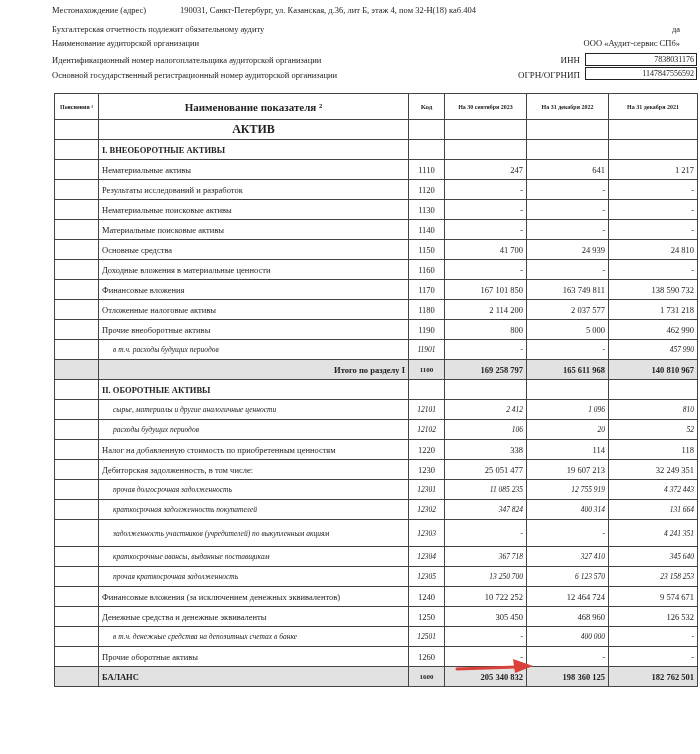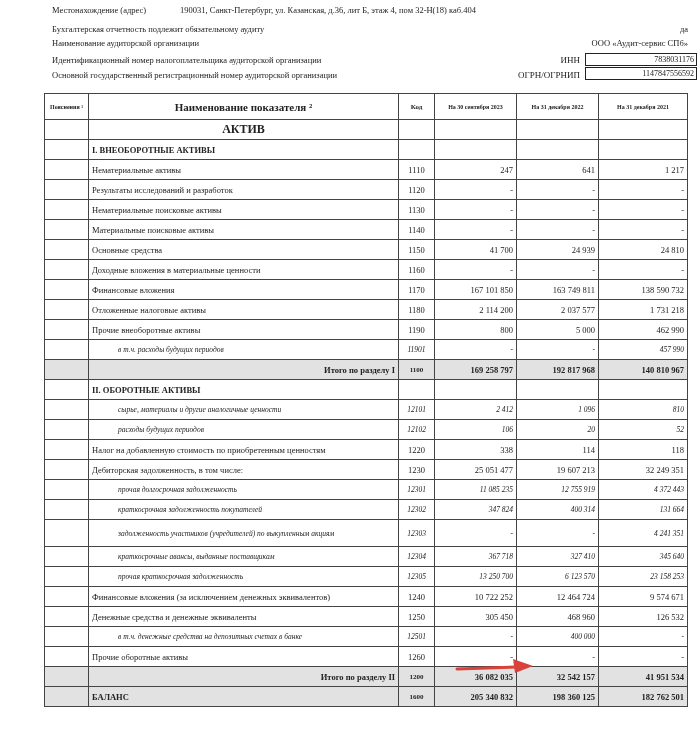--- a/index.html
+++ b/index.html
@@ -1,31 +1,31 @@
 <!DOCTYPE html>
 <html><head>
 <meta charset="utf-8">
 <style>
   html,body{margin:0;padding:0;background:#fff;}
   body{width:700px;height:754px;position:relative;overflow:hidden;font-family:"Liberation Serif",serif;color:#222;}
   .meta{position:absolute;left:0;width:700px;font-size:8.5px;}
   .meta .lbl{position:absolute;left:52px;white-space:nowrap;}
   .meta .val{position:absolute;white-space:nowrap;}
   .addr{left:180px;}
-  .right{right:12px;text-align:right;}
+  .right{right:20px;text-align:right;}
   .boxlbl{position:absolute;right:120px;white-space:nowrap;font-size:9px;}
   .box{position:absolute;left:585px;width:112px;height:13px;border:1.5px solid #222;font-size:8px;text-align:right;padding-right:2px;box-sizing:border-box;line-height:11px;}
-  table{position:absolute;left:44px;top:93px;border-collapse:collapse;table-layout:fixed;width:643px;}
+  table{position:absolute;left:54px;top:93px;border-collapse:collapse;table-layout:fixed;width:643px;}
   td,th{border:1px solid #444;font-size:8.5px;padding:0 3px;height:19px;overflow:hidden;white-space:nowrap;}
   th{height:25px;font-weight:bold;font-size:6px;text-align:center;}
   th.name{font-size:11px;}
   td.num{text-align:right;}
   td.code{text-align:center;}
   tr.it td{font-style:italic;font-size:7.5px;}
-  tr.it td.nm{padding-left:29px;}
+  tr.it td.nm{padding-left:14px;}
   tr.total td{background:#e2e2e2;font-weight:bold;}
   tr.total td.code{font-size:7px;}
   td.totlabel{text-align:right;}
   tr.sec td.nm{font-weight:bold;font-size:8.5px;}
   tr.aktiv td.nm{font-weight:bold;font-size:12px;text-align:center;}
   .arrow{position:absolute;left:455px;top:658px;width:80px;height:16px;}
 </style>
 </head>
 <body>
 
@@ -164,21 +164,21 @@
         <td class="code">11901</td>
         <td class="num">-</td>
         <td class="num">-</td>
         <td class="num">457 990</td>
       </tr>
   <tr class="total">
         <td></td>
         <td class="nm totlabel">Итого по разделу I</td>
         <td class="code">1100</td>
         <td class="num">169 258 797</td>
-        <td class="num">192 817 968</td>
+        <td class="num">165 611 968</td>
         <td class="num">140 810 967</td>
       </tr>
   <tr class="sec">
     <td></td>
         <td class="nm">II. ОБОРОТНЫЕ АКТИВЫ</td>
         <td></td>
         <td></td>
         <td></td>
         <td></td>
   </tr>
@@ -278,28 +278,20 @@
         <td class="num">400 000</td>
         <td class="num">-</td>
       </tr>
   <tr>
         <td></td>
         <td class="nm">Прочие оборотные активы</td>
         <td class="code">1260</td>
         <td class="num">-</td>
         <td class="num">-</td>
         <td class="num">-</td>
-      </tr>
-  <tr class="total">
-        <td></td>
-        <td class="nm totlabel">Итого по разделу II</td>
-        <td class="code">1200</td>
-        <td class="num">36 082 035</td>
-        <td class="num">32 542 157</td>
-        <td class="num">41 951 534</td>
       </tr>
   <tr class="total">
         <td></td>
         <td class="nm">БАЛАНС</td>
         <td class="code">1600</td>
         <td class="num">205 340 832</td>
         <td class="num">198 360 125</td>
         <td class="num">182 762 501</td>
       </tr>
 </tbody>

